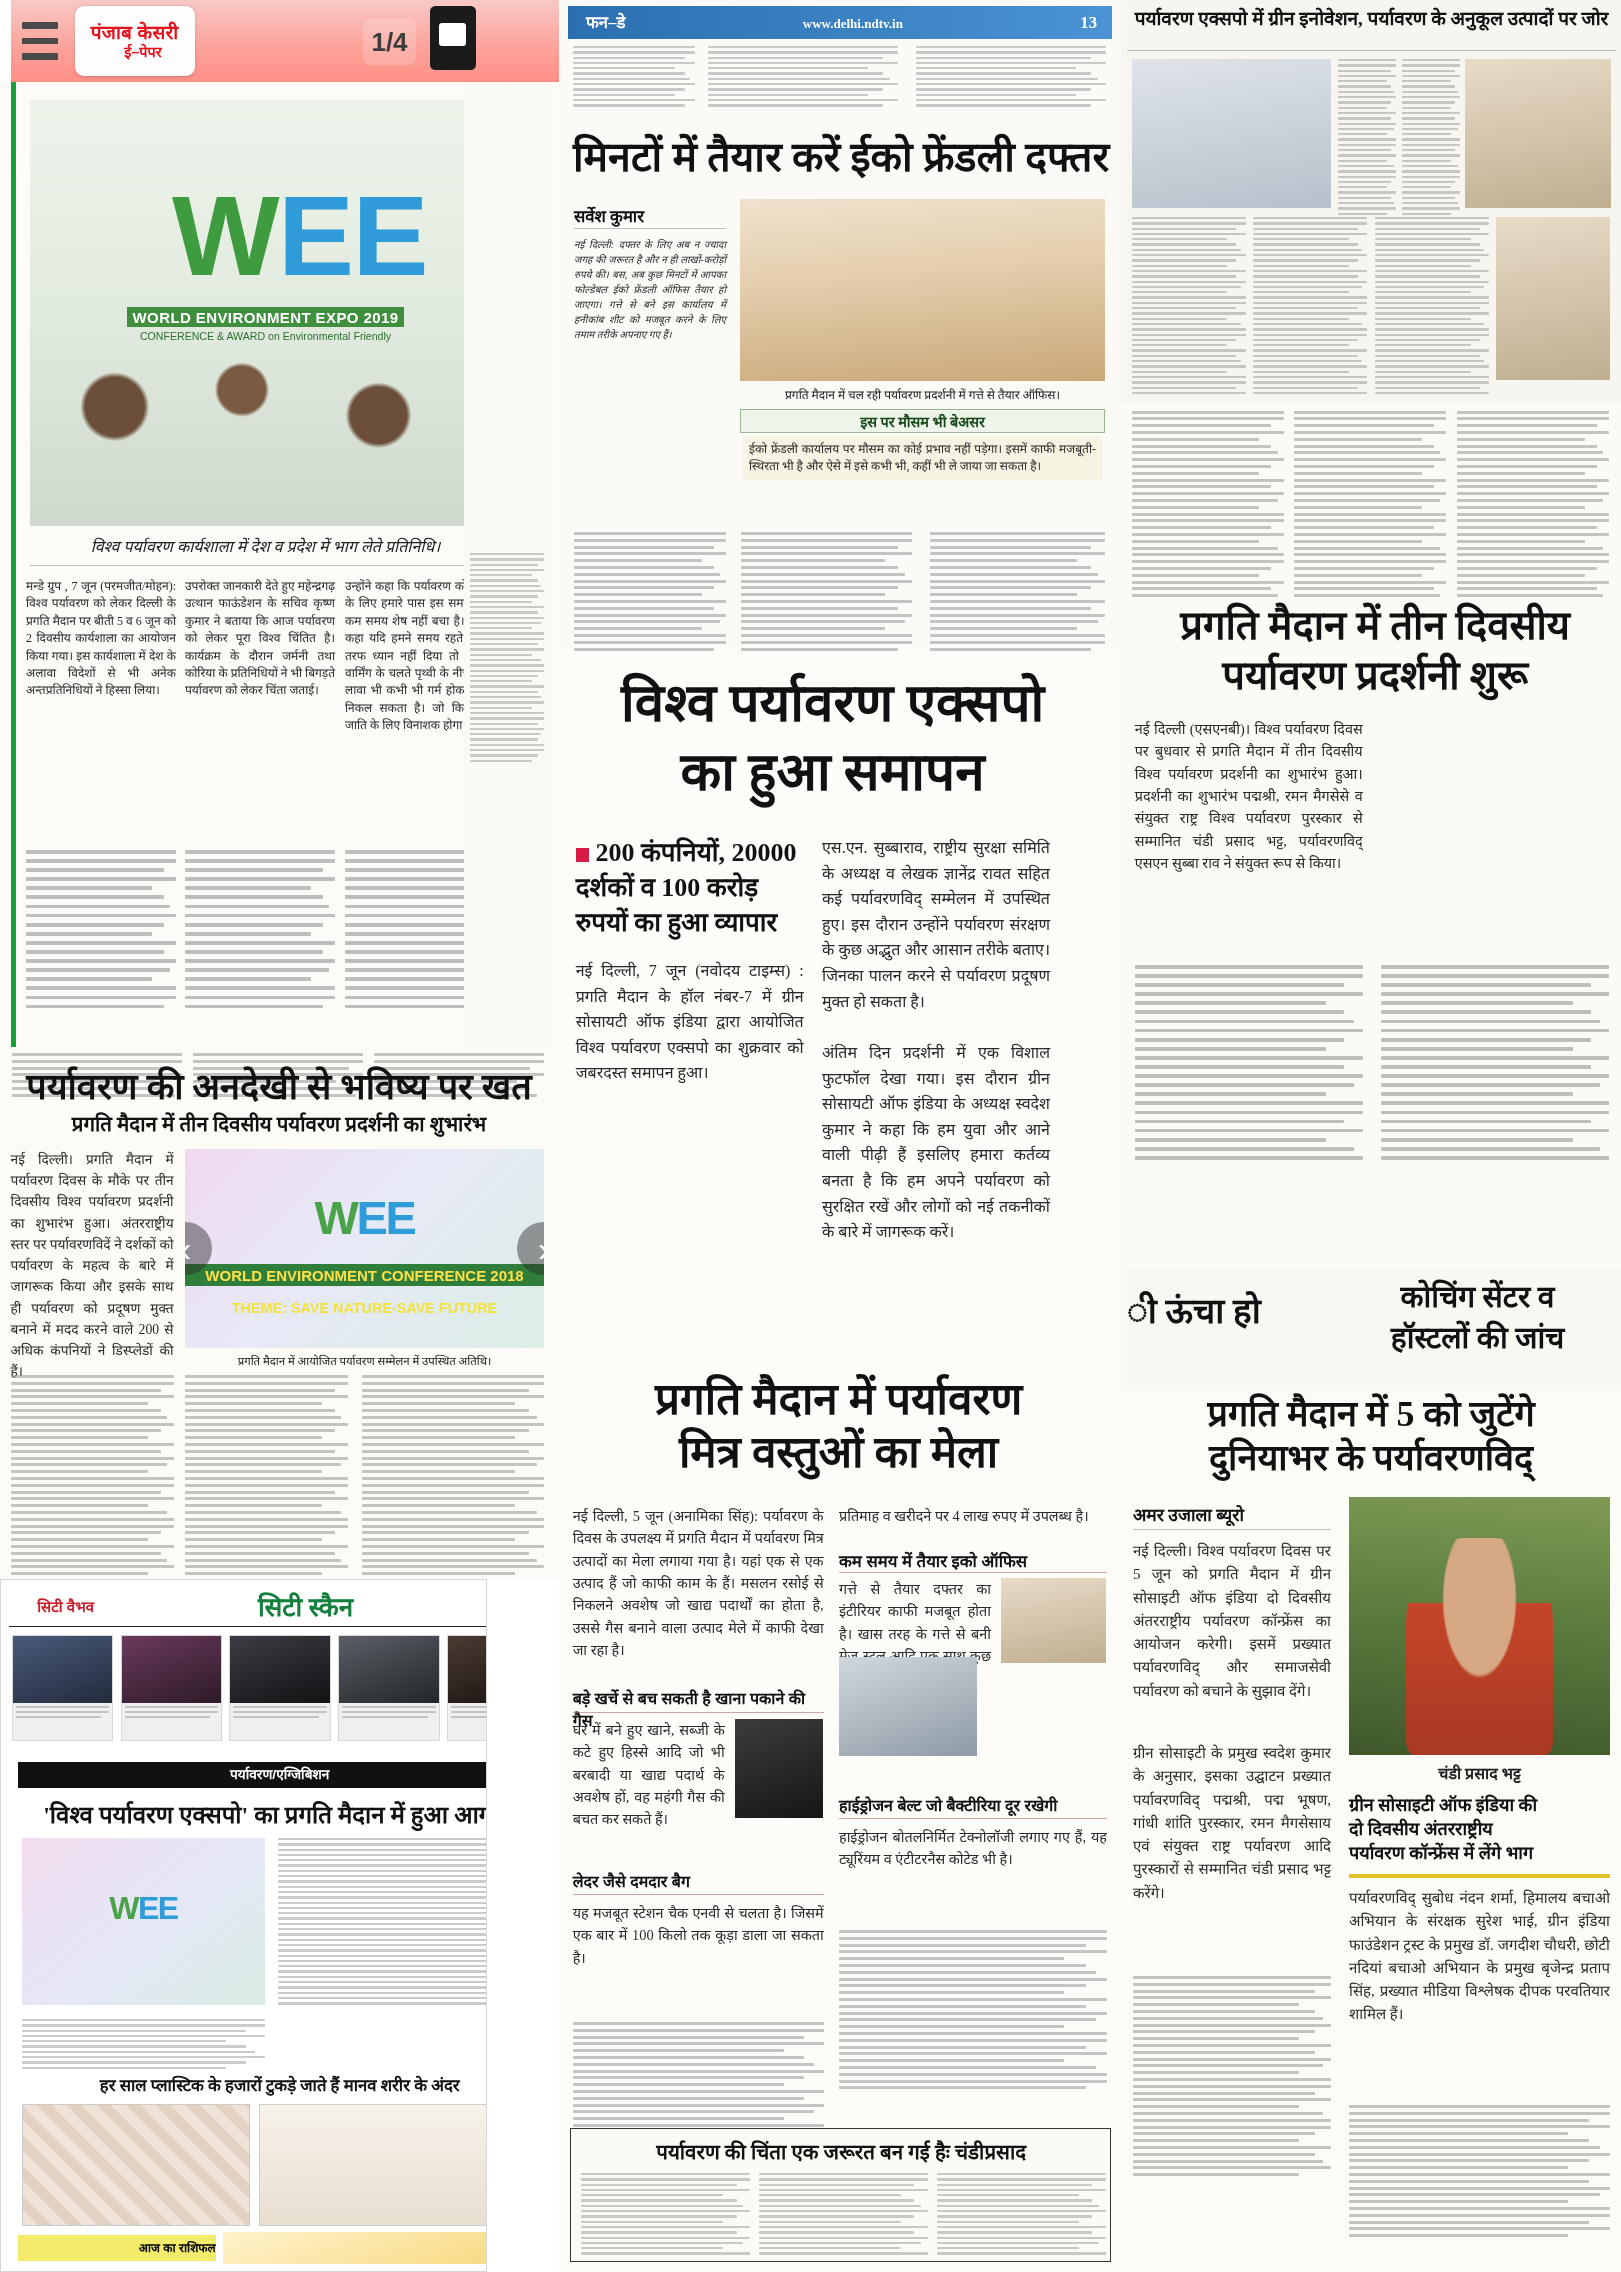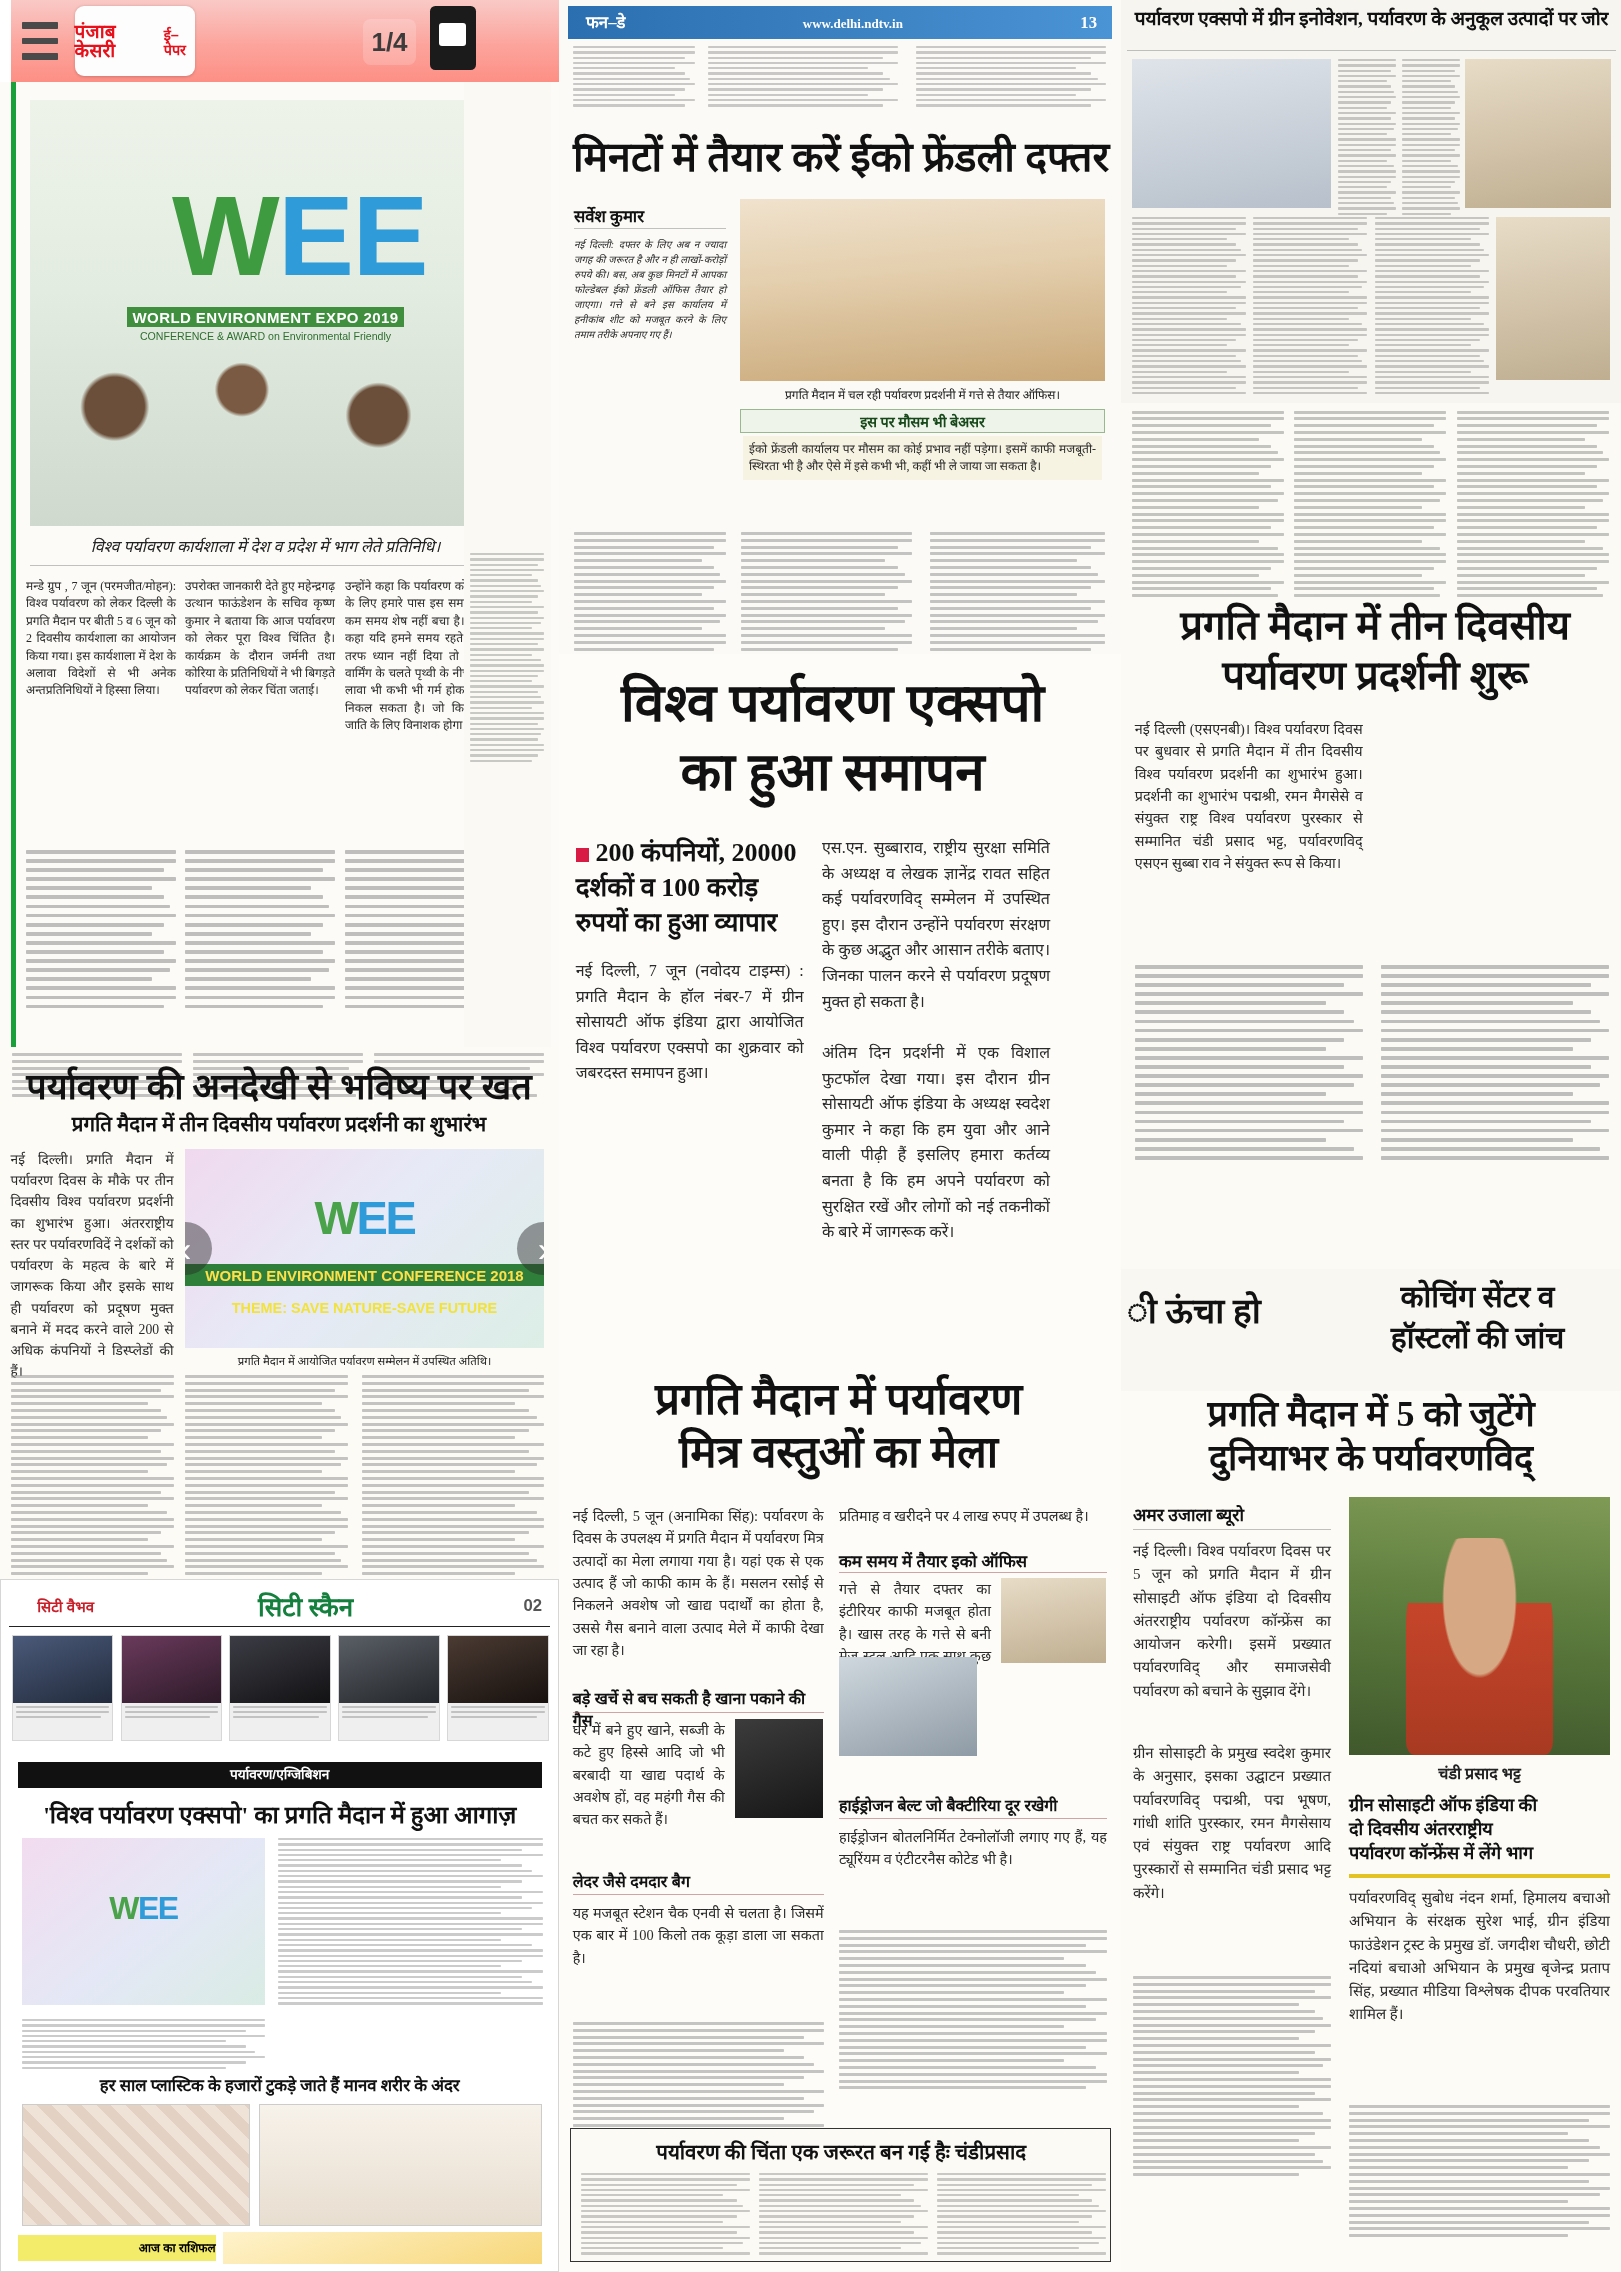--- a/index.html
+++ b/index.html
@@ -31,21 +31,21 @@
     display:flex; flex-direction:column; justify-content:center; align-items:center; gap:8.4px;
     cursor: pointer;
   }
   .hamburger span { display:block; width:36px; height:6.8px; background:#4a4a4a; border-radius:0.8px; }
   .brand-card {
     margin-left: 6px;
     width: 120px; height: 70px;
     background: #fdfdfd;
     border-radius: 9px;
     box-shadow: 0 0.8px 3px rgba(0,0,0,.18);
-    display:flex; flex-direction:row; align-items:center; justify-content:center;
+    display:flex; flex-direction:column; align-items:center; justify-content:center;
     line-height: 1;
     font-family: "Liberation Sans", sans-serif;
   }
   .brand-line1 { color:#e8101a; font-weight:bold; font-size:19px; letter-spacing:0.2px; }
   .brand-line2 { color:#e8101a; font-weight:bold; font-size:14.4px; margin-top:3px; margin-left:16.7px; }
   .page-chip {
     position:absolute; left:363px; top:19px;
     width: 53px; height: 46px;
     background: rgba(255,255,255,.18);
     border-radius: 7.6px;
@@ -1142,21 +1142,21 @@
         <i></i>
         <i></i>
         <i></i>
         <i></i>
         <i></i>
         <i></i>
         <i></i>
     </div>
   </div>
 
-  <div class="clip" style="left:0px; top:1579px; width:559px; height:693px; background:#ffffff; border:0.8px solid #d6d6d6;">
+  <div class="clip" style="left:0px; top:1579px; width:487px; height:693px; background:#ffffff; border:0.8px solid #d6d6d6;">
 
     <div style="position:absolute; left:7.6px; top:6px; width:541px; height:41px; border-bottom:1.5px solid #222; display:flex; align-items:center;">
       <div style="width:114px; font-family:'Liberation Sans',sans-serif; font-weight:bold; font-size:15px; color:#c8202b; text-align:center;">सिटी वैभव</div>
       <div style="flex:1; text-align:center; font-family:'Liberation Serif',serif; font-weight:bold; font-size:26px; color:#15803d;">सिटी स्कैन</div>
       <div style="width:61px; text-align:right; font-family:'Liberation Sans',sans-serif; font-weight:bold; font-size:16.7px; color:#555; padding-right:7.6px;">02</div>
     </div>
 
     <div class="thumbstrip" style="position:absolute; left:10.6px; top:55px; width:537px; height:106px;">
       <div class="thumb">
           <div class="tp"></div>

